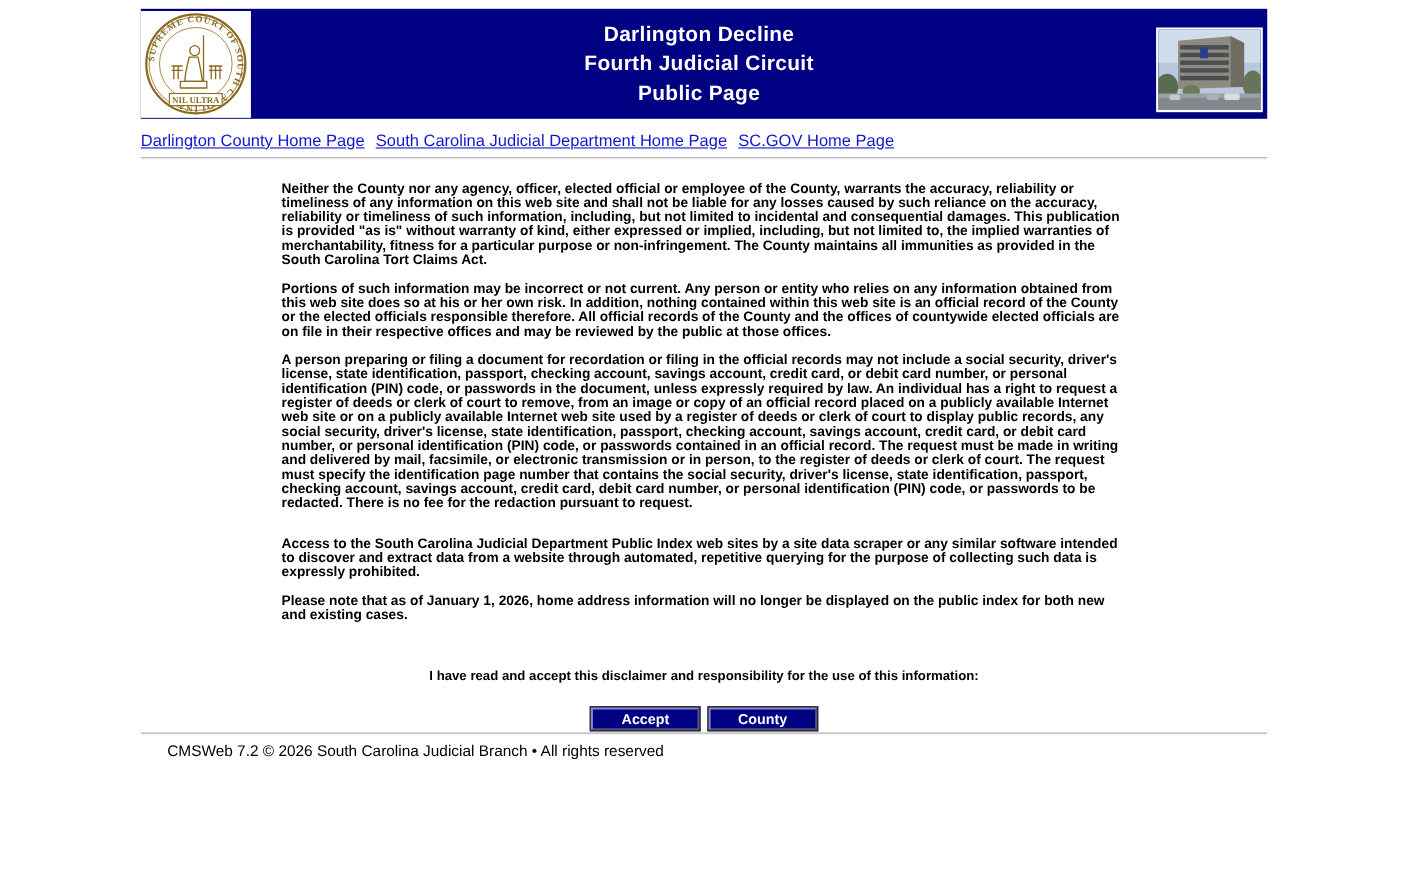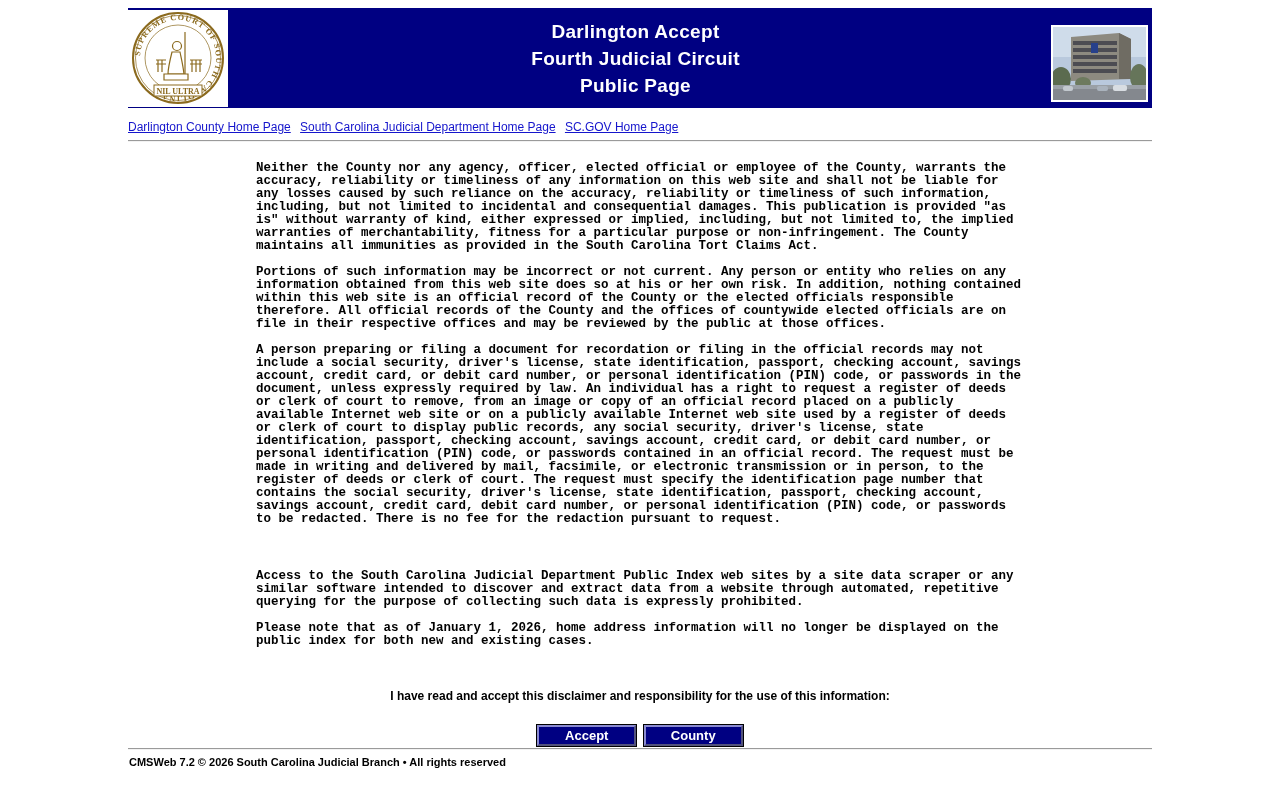--- a/index.html
+++ b/index.html
@@ -41,21 +41,21 @@
     margin-right: 4px;
     margin-left: 8px;
     border: 2px solid #ffffff;
     width: 97px; height: 77px;
     align-self: center;
     margin-top: 10px;
   }
   
   .nav-row {
     padding: 12px 0 4px 0;
-    font-size: 12px;
+    font-size: 15px;
   }
   .nav-row a {
     color: #1515cc;
     text-decoration: underline;
     margin-right: 6px;
   }
   hr.rule {
     border: none;
     border-top: 1px solid #9a9a9a;
     border-bottom: 1px solid #f2f2f2;
@@ -64,22 +64,22 @@
   
   .disclaimer {
     width: 768px;
     margin: 20px auto 0 auto;
     font-weight: bold;
     font-size: 12.5px;
     line-height: 13px;
     color: #000000;
     text-align: left;
   }
-  .disclaimer p { margin: 0 0 13px 0; font-family: Liberation Mono, monospace; }
-  .disclaimer p.gap-lg { margin-bottom: 44px; }
+  .disclaimer p { margin: 0 0 13px 0; }
+  .disclaimer p.gap-lg { margin-bottom: 24px; }
   .accept-prompt {
     text-align: center;
     font-weight: bold;
     font-size: 12px;
     margin: 42px 0 0 0;
   }
   .button-row {
     text-align: center;
     margin-top: 22px;
   }
@@ -93,24 +93,25 @@
     height: 21px;
     border: 2px outset #8a8ad0;
     outline: 1px solid #000000;
     margin: 0 2px;
     cursor: pointer;
     padding: 0;
   }
   
   .footer-rule { margin-top: 14px; }
   .footer-text {
-    font-size: 11px;
-    font-weight: bold;
+    font-size: 14px;
+    font-weight: normal;
     color: #000000;
     padding: 4px 0 0 1px;
+    margin-left: 23px;
   }
 </style>
 </head>
 <body>
 
 <div class="page">
 
   <div class="banner">
     <div class="seal-box">
       <svg viewBox="0 0 100 97" width="100" height="97" xmlns="http://www.w3.org/2000/svg">
@@ -131,21 +132,21 @@
           <path d="M 44,42 C 42,50 40,58 40,64 L 56,64 C 55,55 53,47 52,42 Z" fill="#fff"></path>
           <path d="M 36,64 L 60,64 L 60,70 L 36,70 Z" fill="#fff"></path>
           <path d="M 28,50 h 10 M 28,54 h 10 M 30,50 v 12 M 34,50 v 12 M 62,50 h 12 M 62,54 h 12 M 64,50 v 12 M 68,50 v 12 M 72,50 v 12"></path>
         </g>
         <rect x="26" y="75" width="48" height="11" fill="#ffffff" stroke="#8b6a1e" stroke-width="1"></rect>
         <text x="50" y="83.5" text-anchor="middle" font-size="8" font-weight="bold" fill="#8b6a1e" font-family="Liberation Serif, serif">NIL ULTRA</text>
       </svg>
     </div>
 
     <div class="banner-title">
-      <div>Darlington Accept</div>
+      <div>Darlington Decline</div>
       <div>Fourth Judicial Circuit</div>
       <div>Public Page</div>
     </div>
 
     <div class="photo-box">
       <svg viewBox="0 0 93 73" width="93" height="73" xmlns="http://www.w3.org/2000/svg">
         <rect width="93" height="73" fill="#b9c9dd"></rect>
         <rect x="0" y="0" width="93" height="30" fill="#cfdcea"></rect>
 
         <polygon points="18,10 66,6 78,12 78,52 18,54" fill="#8d8a80"></polygon>

